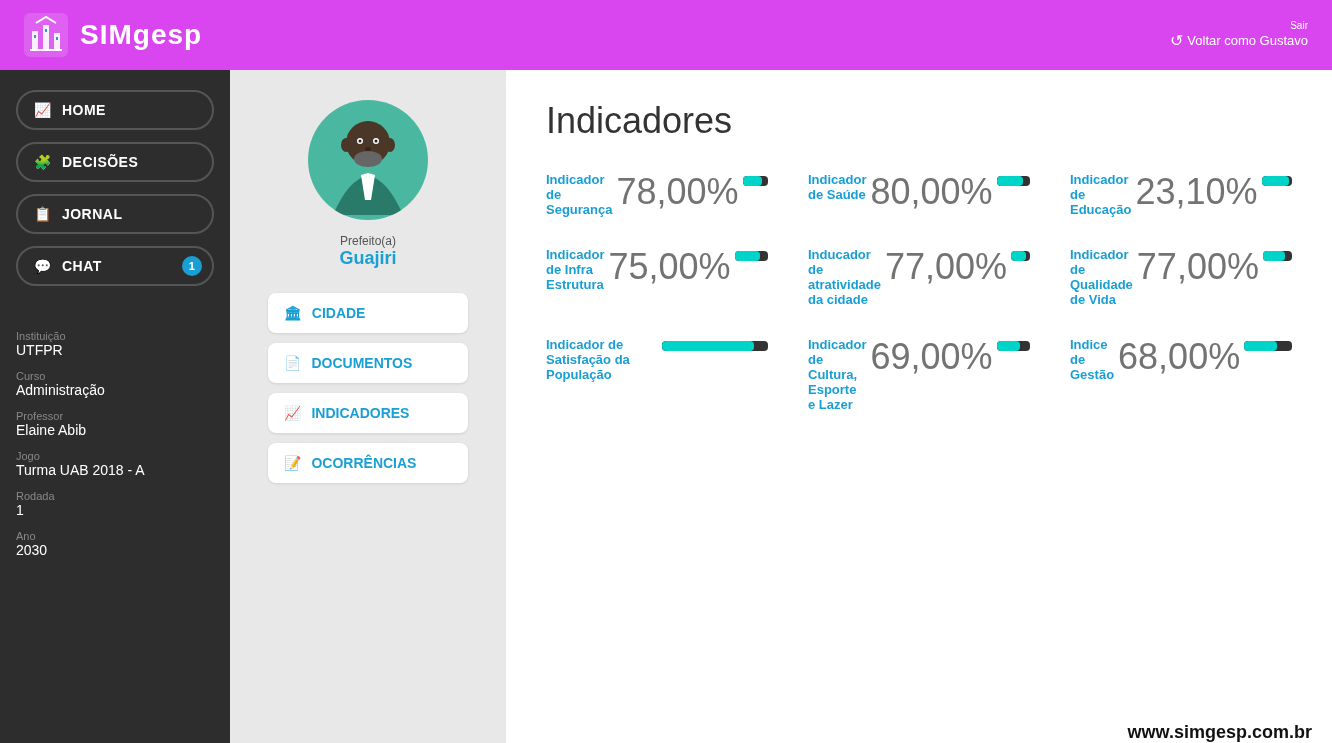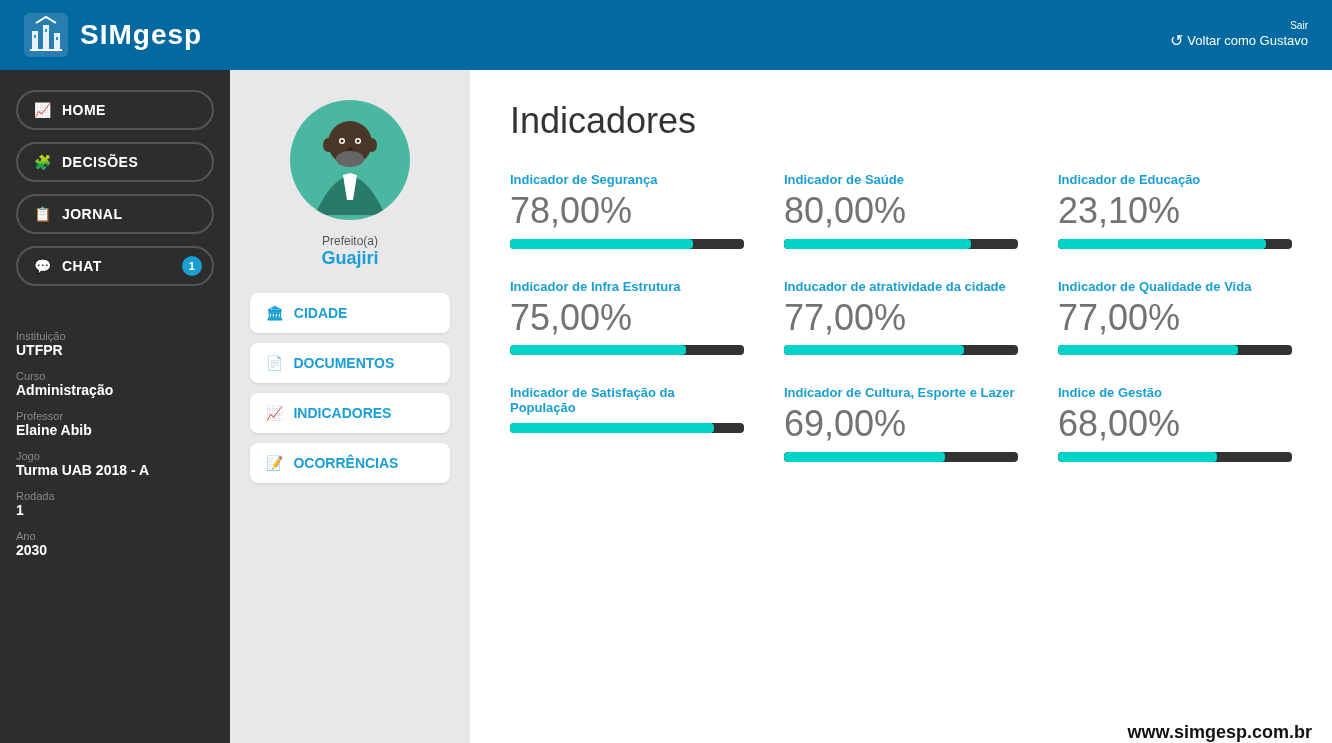--- a/index.html
+++ b/index.html
@@ -1,20 +1,20 @@
 <!DOCTYPE html>
 <html><head>
   <meta charset="utf-8">
   <style>
     * { margin: 0; padding: 0; box-sizing: border-box; }
     body { font-family: 'Segoe UI', Arial, sans-serif; background: #f0f0f0; width: 1332px; height: 743px; overflow: hidden; display: flex; flex-direction: column; }
 
     
     .header {
-      background: #0369a1;
+      background: #d946ef;
       height: 70px;
       display: flex;
       align-items: center;
       justify-content: space-between;
       padding: 0 24px;
       flex-shrink: 0;
     }
     .header-logo {
       display: flex;
       align-items: center;
@@ -98,26 +98,26 @@
       font-size: 12px;
     }
     .sidebar-info .info-label {
       font-size: 11px;
       color: #888;
       margin-top: 12px;
     }
     .sidebar-info .info-value {
       color: #fff;
       font-size: 14px;
-      font-weight: 700;
+      font-weight: 400;
     }
 
     
     .content-left {
-      width: 240px;
+      width: 276px;
       background: #e8e8e8;
       display: flex;
       flex-direction: column;
       align-items: center;
       padding: 30px 20px 20px;
       flex-shrink: 0;
     }
     .avatar-circle {
       width: 120px;
       height: 120px;
@@ -169,21 +169,21 @@
       color: #333;
       margin-bottom: 30px;
     }
     .indicators-grid {
       display: grid;
       grid-template-columns: repeat(3, 1fr);
       gap: 30px 40px;
     }
     .indicator-card {
       display: flex;
-      flex-direction: column;
+      flex-direction: row;
       gap: 4px;
     }
     .indicator-label {
       font-size: 13px;
       color: #1a9fd4;
       font-weight: 600;
     }
     .indicator-value {
       font-size: 36px;
       color: #737373;

